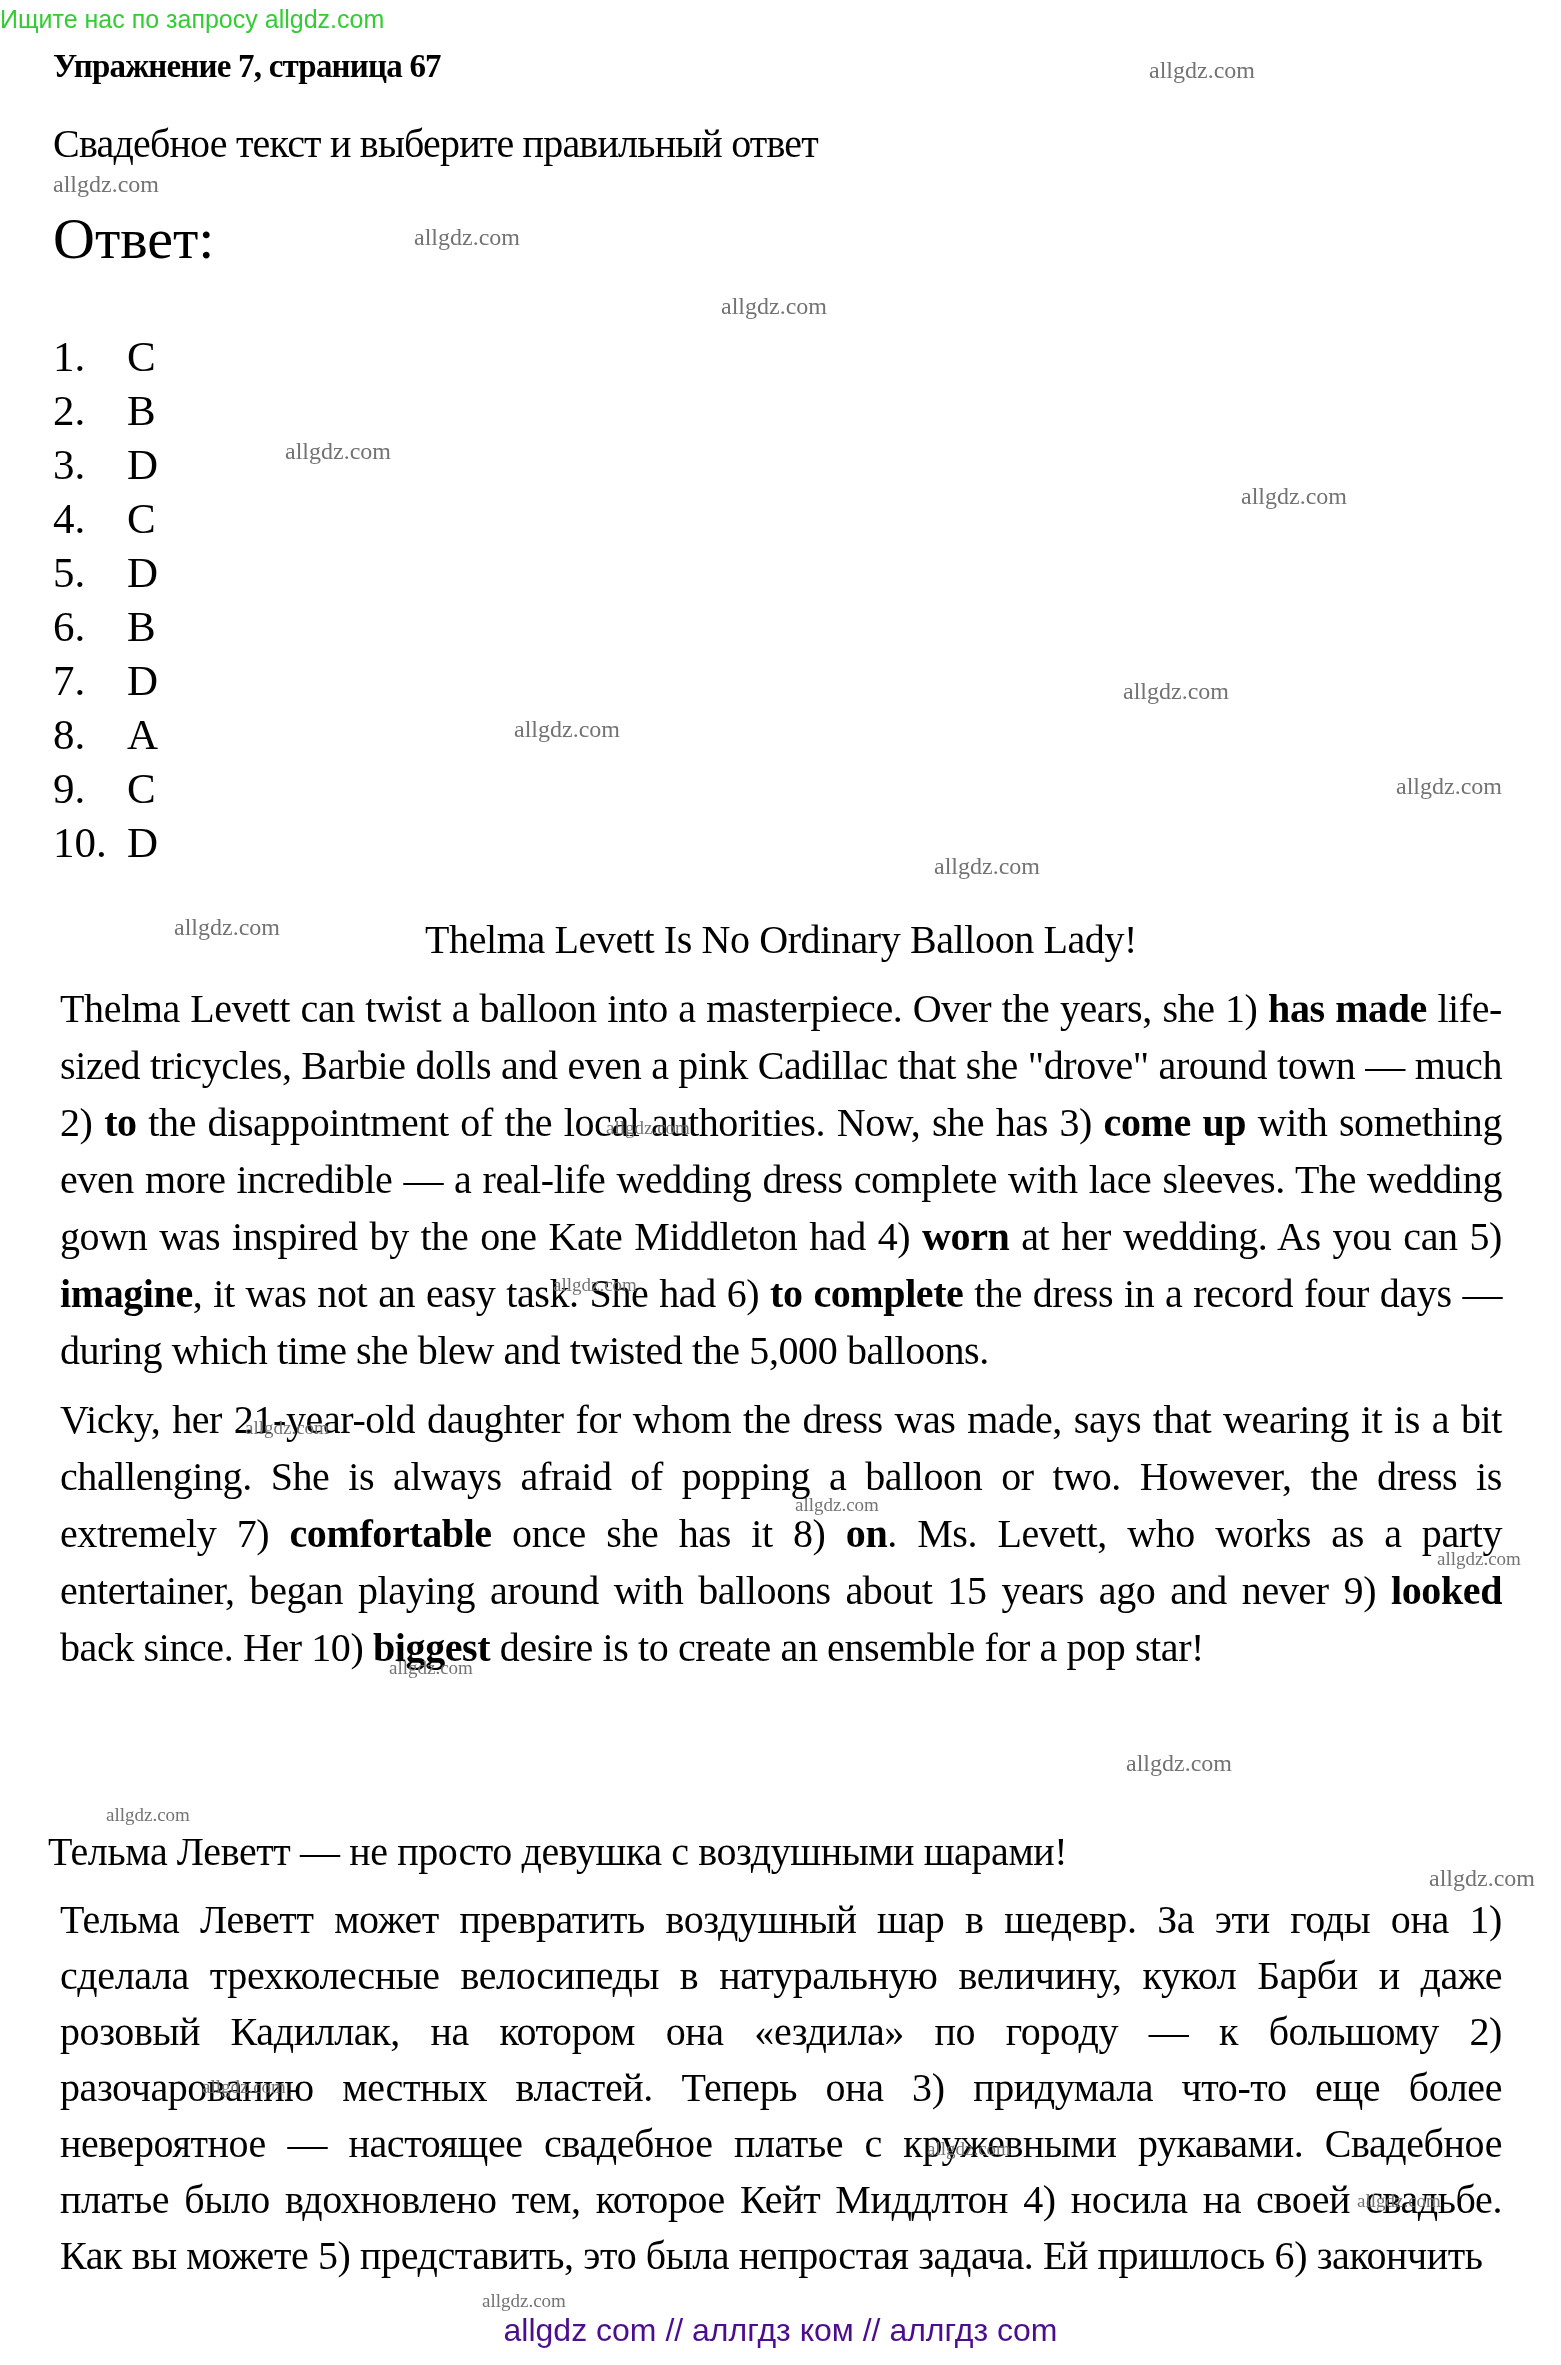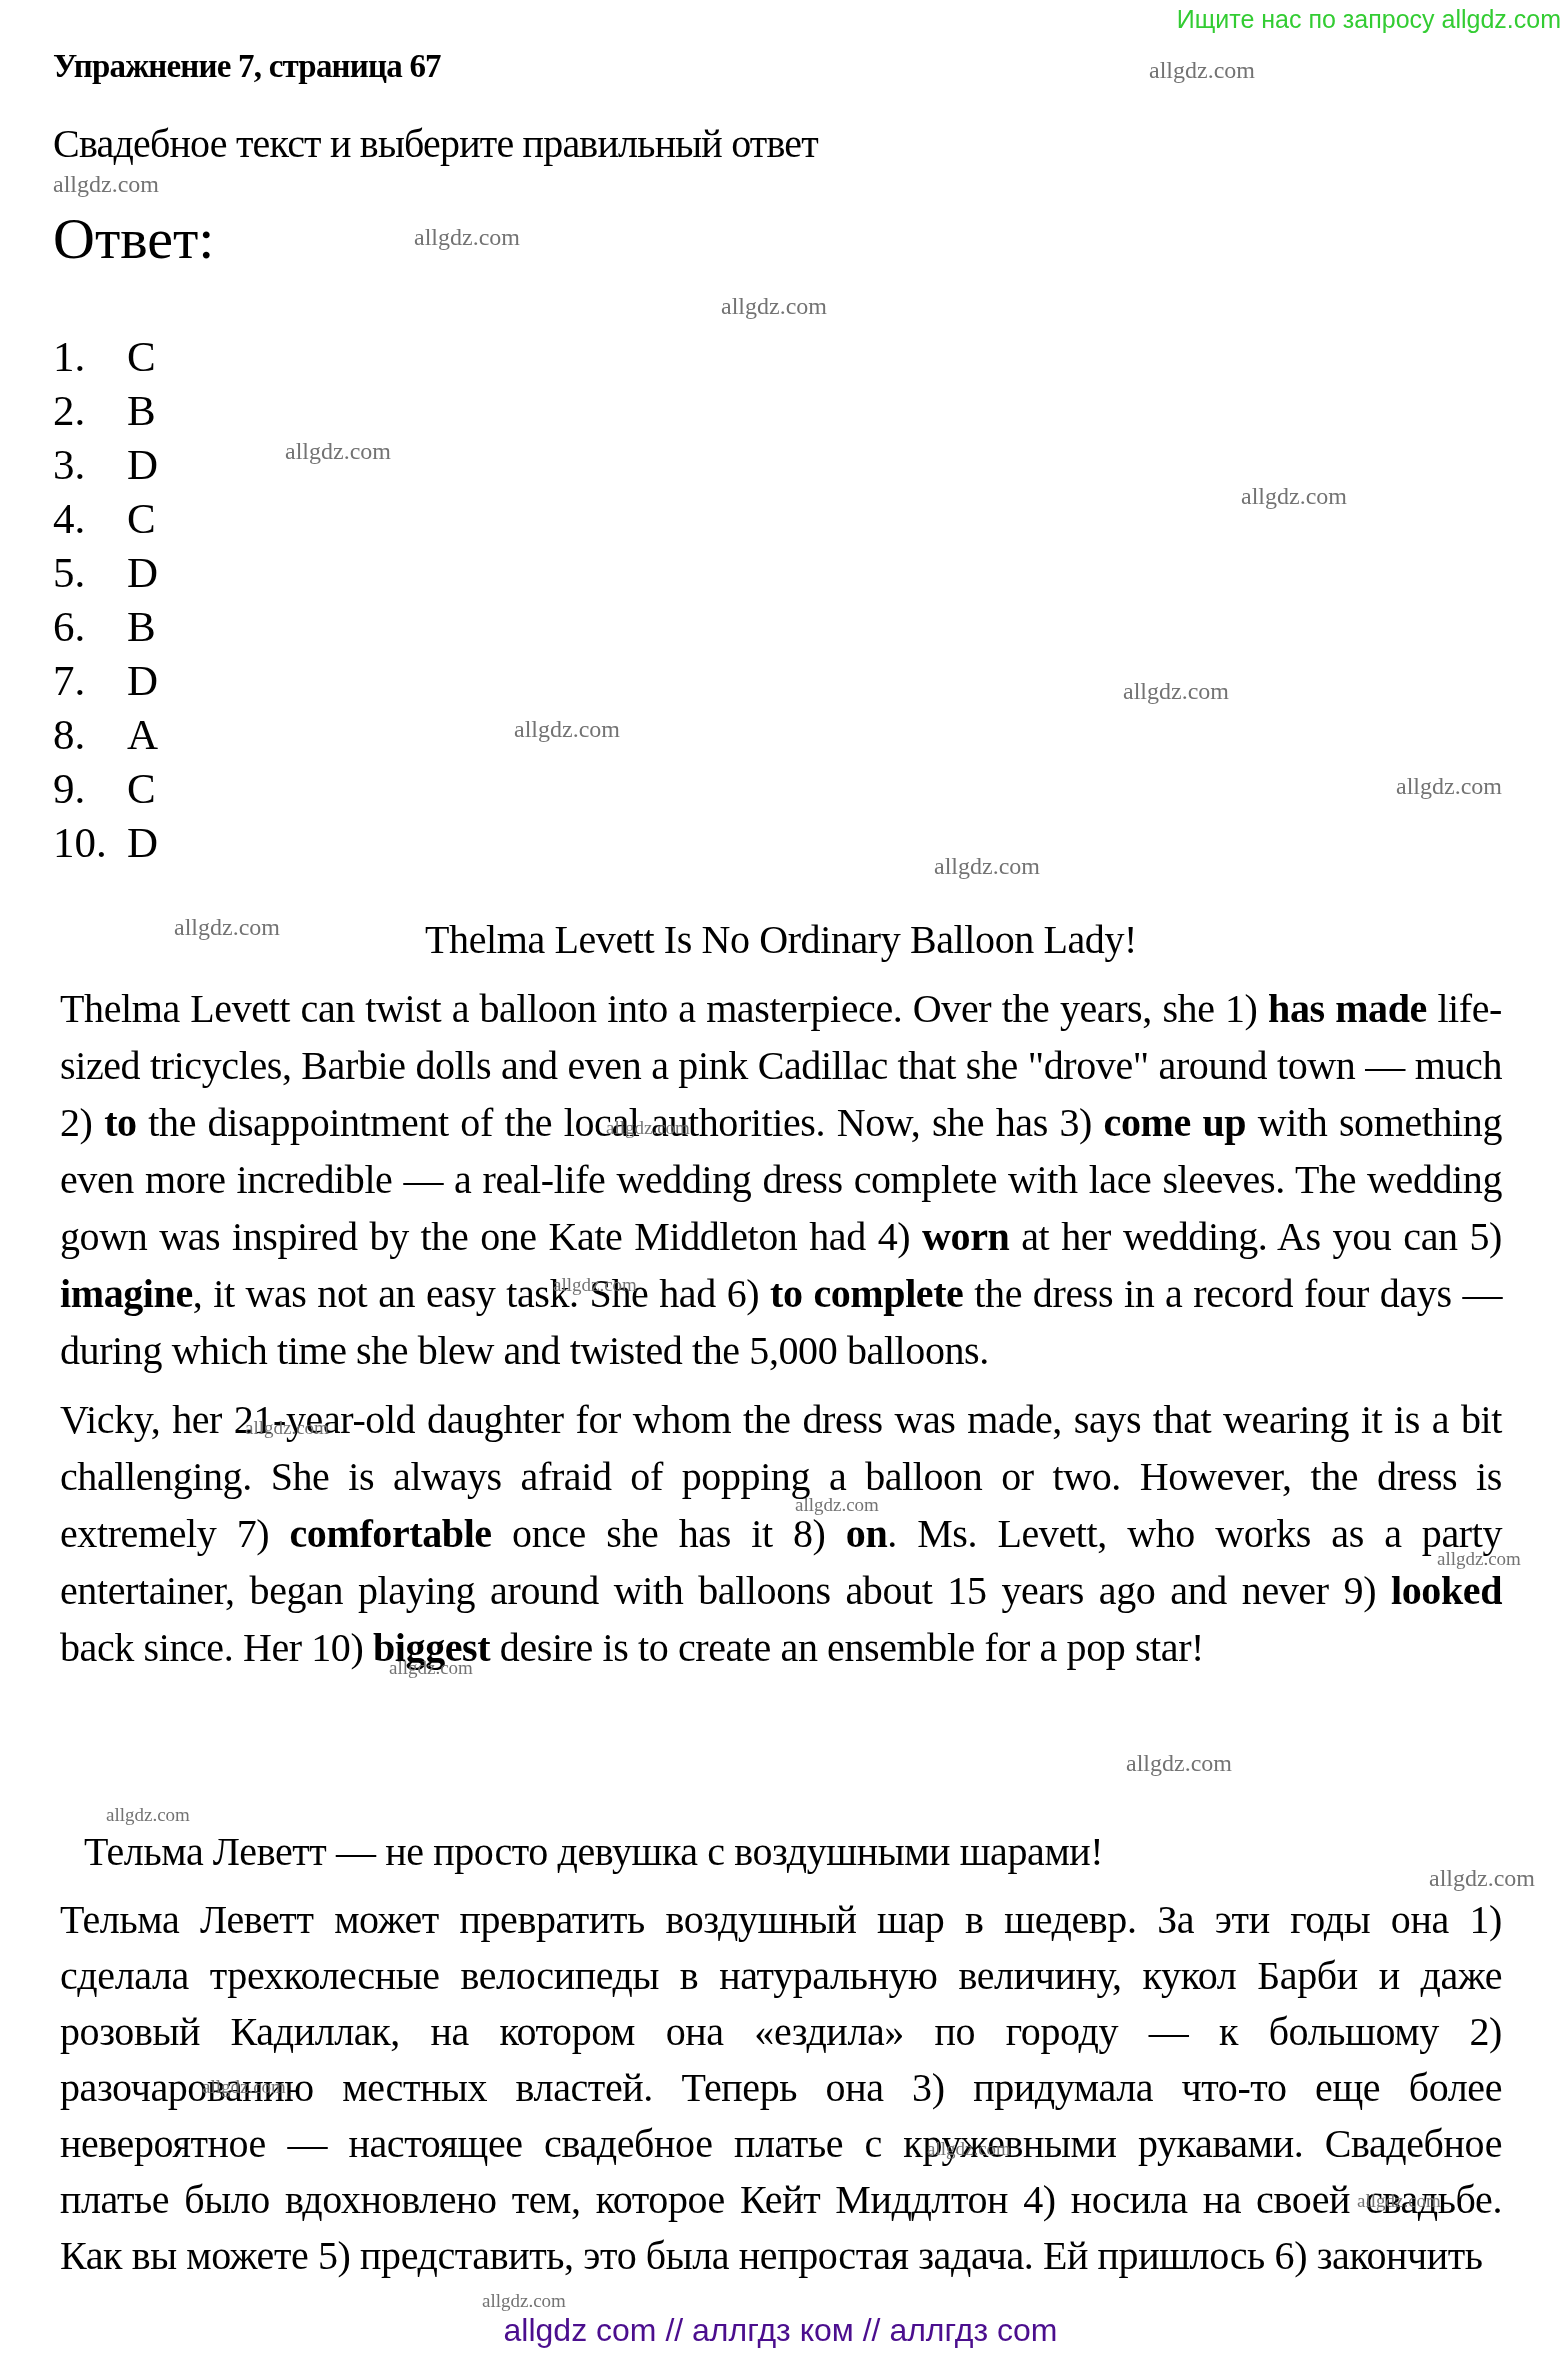--- a/index.html
+++ b/index.html
@@ -7,21 +7,21 @@
     position:relative;
     width:1561px;
     height:2366px;
     background:#ffffff;
     font-family:"Liberation Serif", serif;
     color:#000000;
     overflow:hidden;
   }
   .promo{
     position:absolute; top:4.8px; left:0; width:100%;
-    text-align:right;
+    text-align:left;
     font-family:"Liberation Sans", sans-serif;
     font-size:25px; color:#33cc33;
   }
   .title{
     position:absolute; left:53px; top:48px; margin:0;
     font-size:33px; font-weight:bold; letter-spacing:-0.8px;
   }
   .subtitle{
     position:absolute; left:53px; top:120px;
     font-size:40px; letter-spacing:-0.8px;
@@ -35,21 +35,21 @@
   }
   .answer-row{ height:54px; font-size:43px; line-height:54px; }
   .answer-num{ display:inline-block; width:74px; }
   .section{
     position:absolute; left:48px; width:1466px;
     font-size:40px; line-height:57px; letter-spacing:-0.4px;
   }
   .english{ top:911px; }
   .russian{ top:1824px; line-height:56px; height:489px; overflow:hidden; }
   .text-title{ text-align:center; }
-  .russian .text-title{ text-align:left;margin-left:36px; }
+  .russian .text-title{ text-align:left; }
   .section p{ margin:12px; text-align:justify; }
   .b{ font-weight:bold; }
   .footer{
     position:absolute; left:0; top:2312px; width:100%;
     text-align:center;
     font-family:"Liberation Sans", sans-serif;
     font-size:32px; color:#4b0e8e;
   }
   .wm{
     position:absolute;

